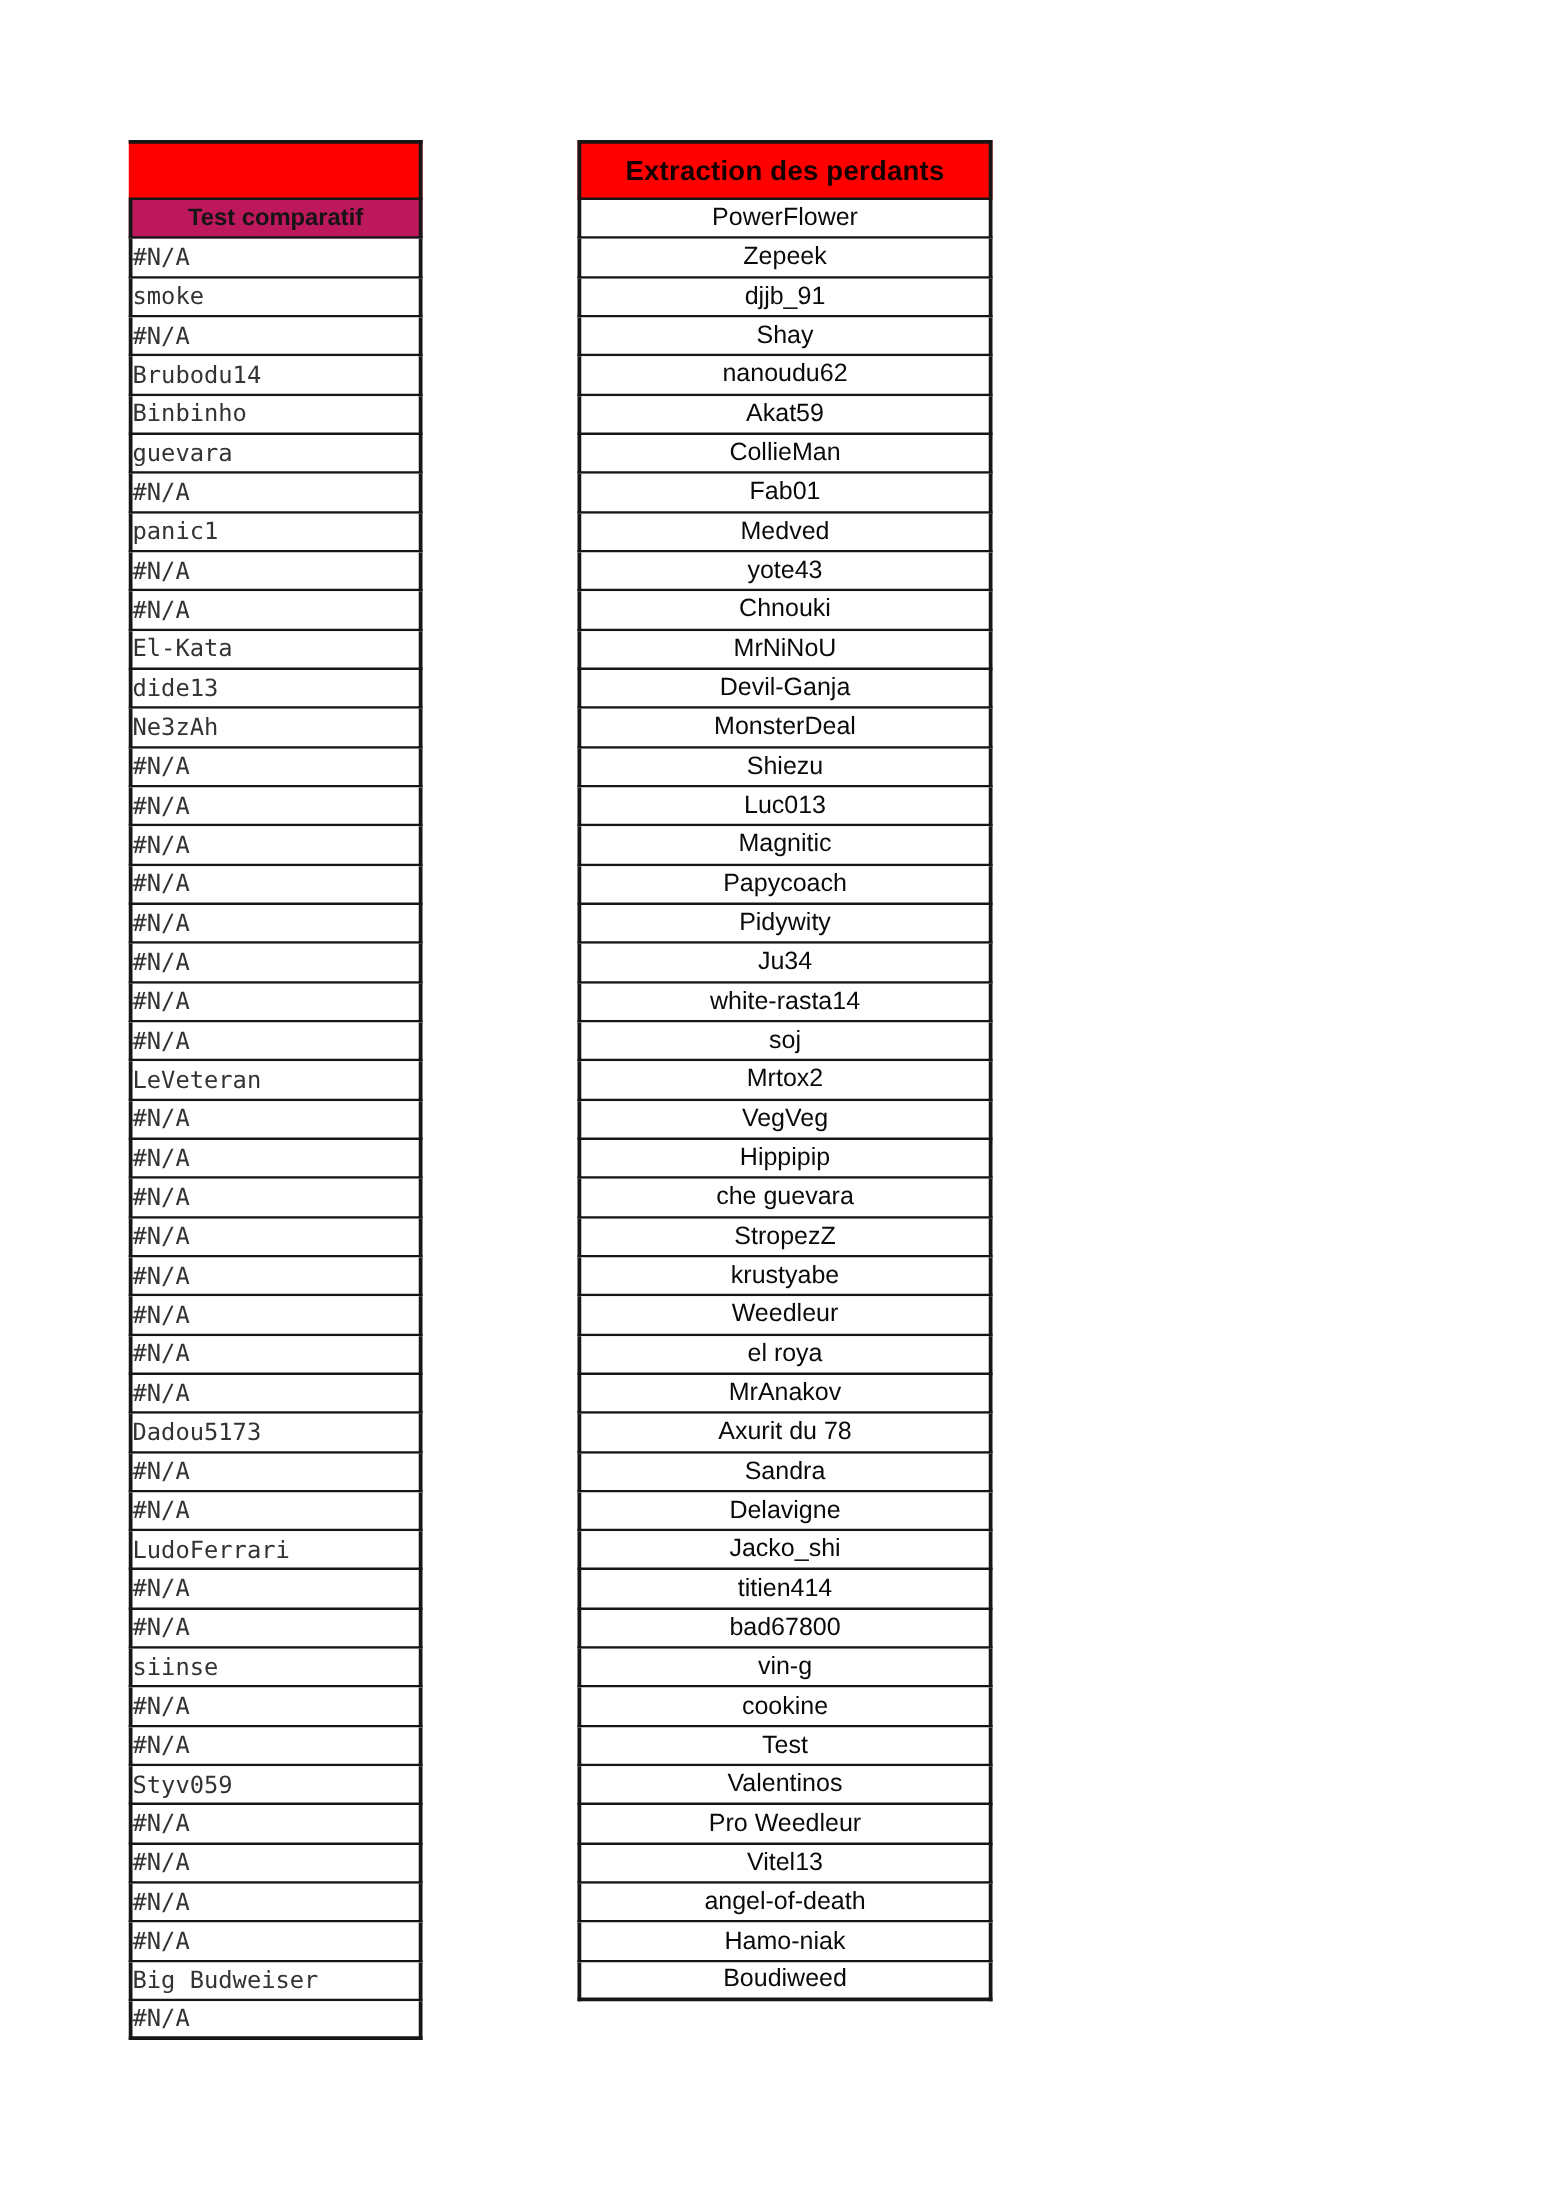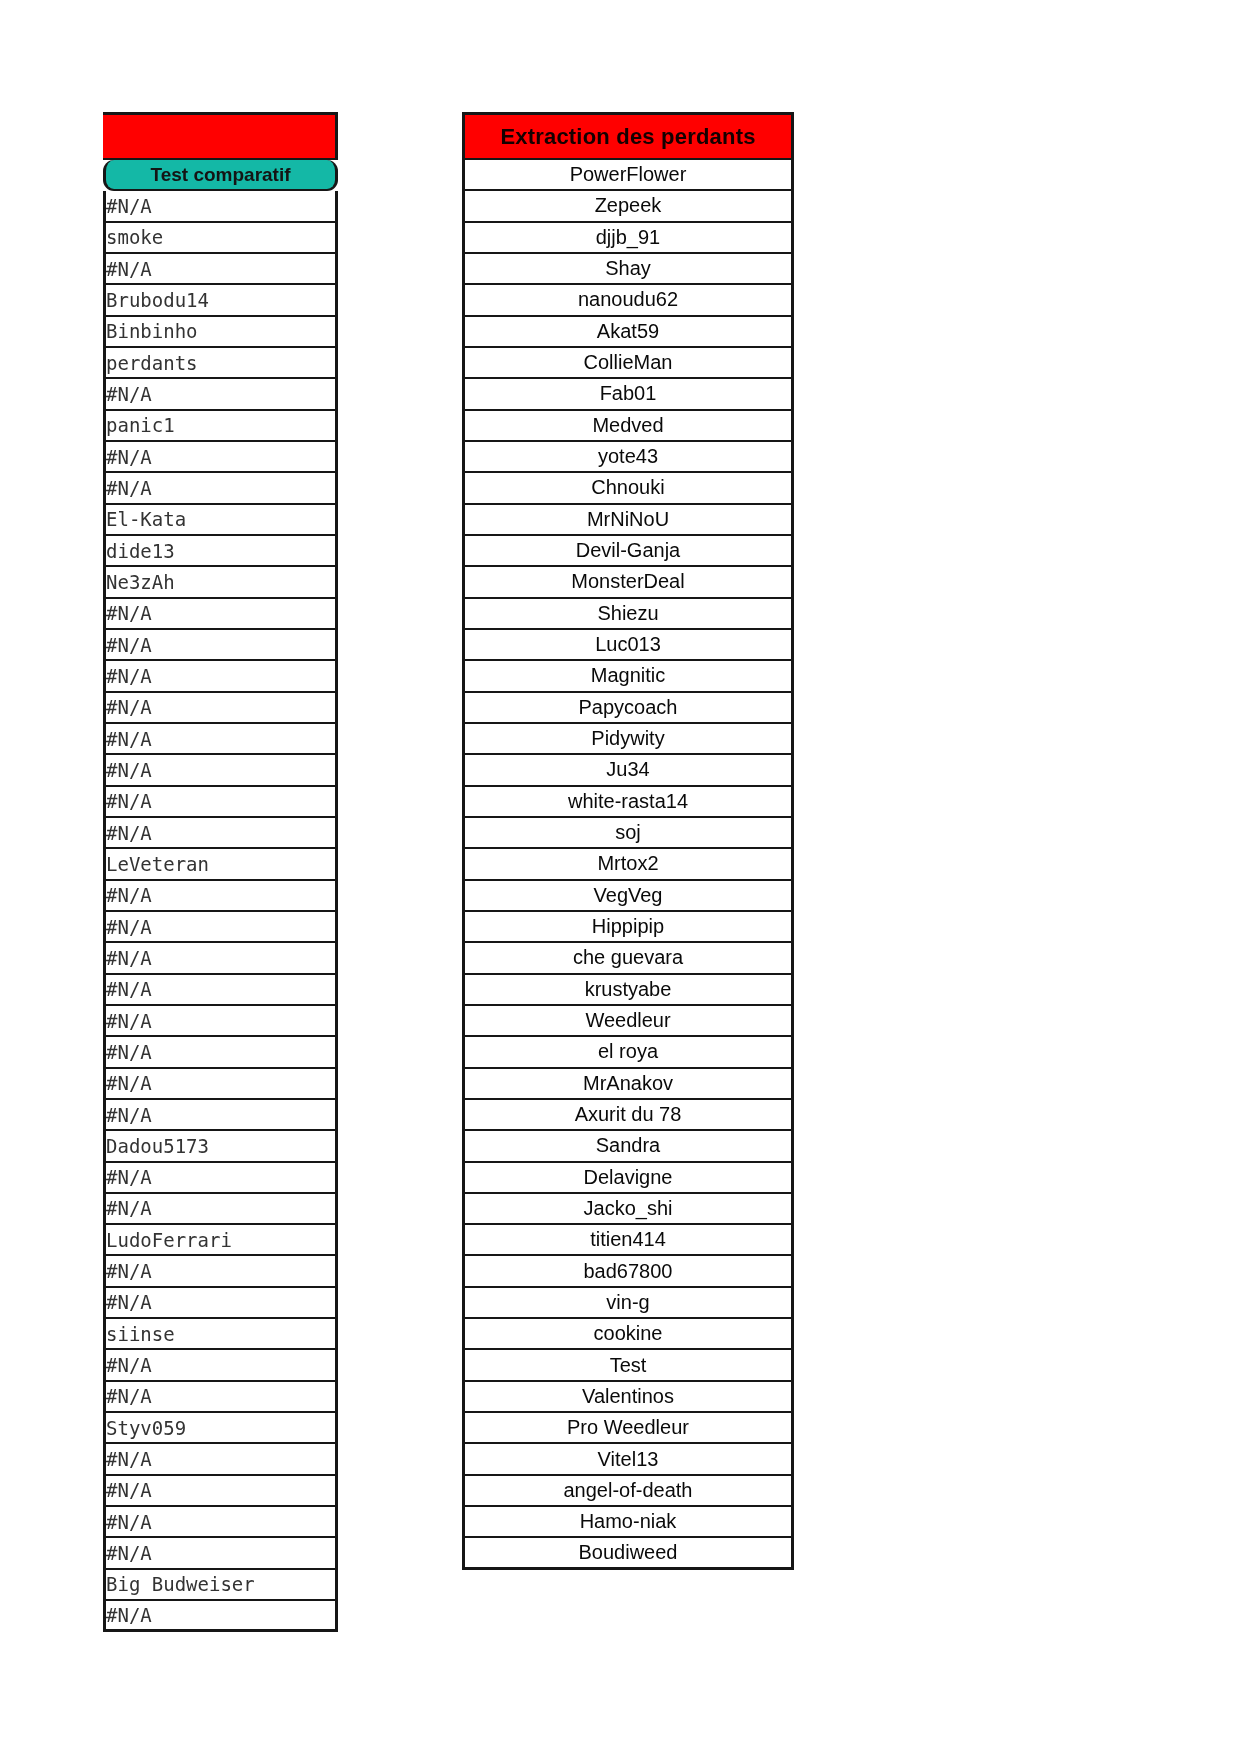--- a/index.html
+++ b/index.html
@@ -45,23 +45,22 @@
     border-left: 3px solid #161616;
     border-right: 3px solid #161616;
     border-bottom: 2px solid #161616;
     background: #ffffff;
     display: flex;
     align-items: center;
   }
   .row:last-child { border-bottom-width: 3px; }
 
   .row-green {
-    background: #14b8a6;
+    background: #be185d;
     justify-content: center;
-    border-radius: 11px;
   }
   .row-green .hdr-text {
     font-size: 19px;
     font-weight: bold;
     color: #141414;
   }
 
   .cell-left {
     font-family: "DejaVu Sans Mono", monospace;
     font-size: 19px;
@@ -92,21 +91,21 @@
       <div class="row cell-left">#N/A</div>
 
       <div class="row cell-left">smoke</div>
 
       <div class="row cell-left">#N/A</div>
 
       <div class="row cell-left">Brubodu14</div>
 
       <div class="row cell-left">Binbinho</div>
 
-      <div class="row cell-left">perdants</div>
+      <div class="row cell-left">guevara</div>
 
       <div class="row cell-left">#N/A</div>
 
       <div class="row cell-left">panic1</div>
 
       <div class="row cell-left">#N/A</div>
 
       <div class="row cell-left">#N/A</div>
 
       <div class="row cell-left">El-Kata</div>
@@ -234,20 +233,21 @@
       <div class="row cell-right">soj</div>
 
       <div class="row cell-right">Mrtox2</div>
 
       <div class="row cell-right">VegVeg</div>
 
       <div class="row cell-right">Hippipip</div>
 
       <div class="row cell-right">che guevara</div>
 
+      <div class="row cell-right">StropezZ</div>
 
       <div class="row cell-right">krustyabe</div>
 
       <div class="row cell-right">Weedleur</div>
 
       <div class="row cell-right">el roya</div>
 
       <div class="row cell-right">MrAnakov</div>
 
       <div class="row cell-right">Axurit du 78</div>

